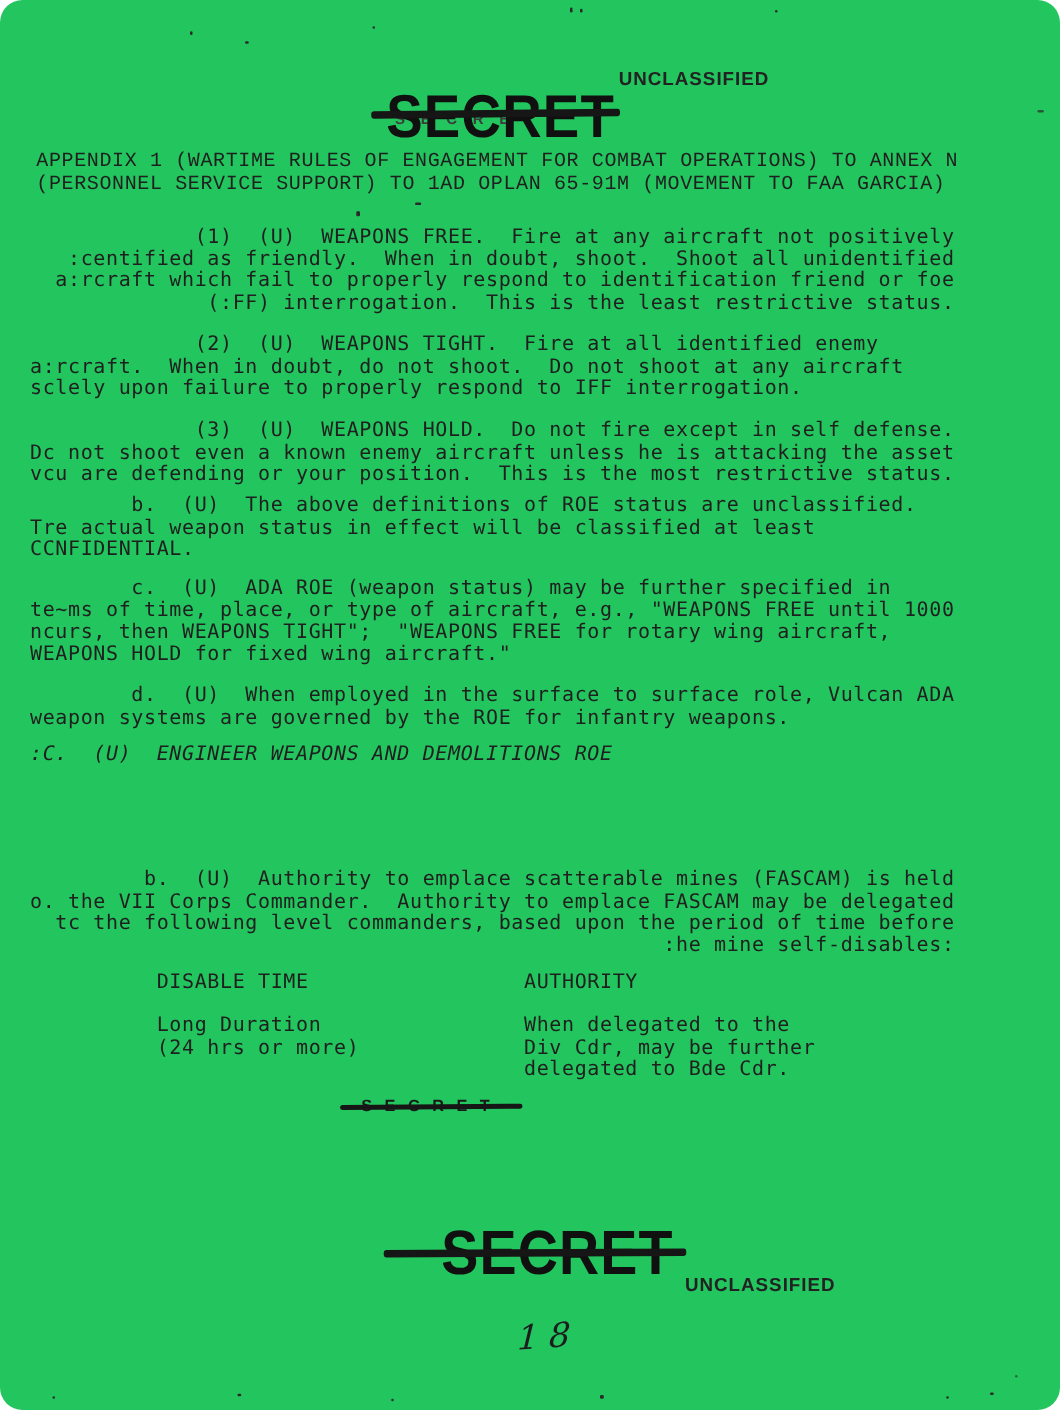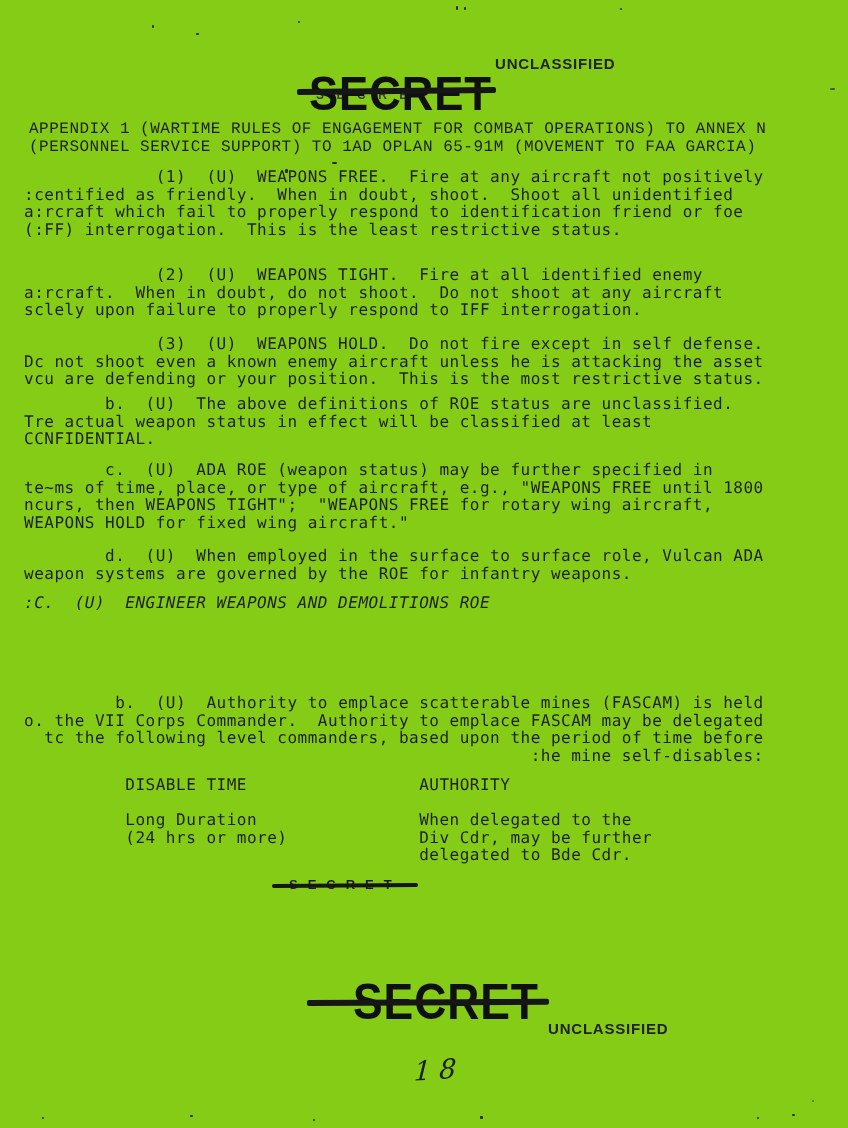--- a/index.html
+++ b/index.html
@@ -1,21 +1,21 @@
 <!DOCTYPE html>
 <html><head>
 <meta charset="utf-8">
 <style>
   html,body{margin:0;padding:0;}
   body{
     width:848px;height:1128px;position:relative;background:#ffffff;
     font-family:"DejaVu Sans Mono","Liberation Mono",monospace;
     overflow:hidden;
   }
-  .page{position:absolute;inset:0;background:#84cc16;}
+  .page{position:absolute;inset:0;background:#22c55e;border-radius:18px;}
 
   
   .mono{
     position:absolute;left:24px;margin:0;
     font-family:"DejaVu Sans Mono","Liberation Mono",monospace;
     font-size:16px;line-height:17.5px;letter-spacing:0.5px;
     color:#1f1f1f;white-space:pre;
     text-rendering:geometricPrecision;
   }
   .header-block{left:29px;}
@@ -67,39 +67,39 @@
 
   <div class="ghost-secret sans">SECRET</div>
 
   <div class="stamp-big sans stamp-top-text">SECRET</div>
 
   <div class="strike strike-top"></div>
 
   <pre class="mono header-block" style="top:121px;font-family:Liberation Mono, monospace;">APPENDIX 1 (WARTIME RULES OF ENGAGEMENT FOR COMBAT OPERATIONS) TO ANNEX N
 (PERSONNEL SERVICE SUPPORT) TO 1AD OPLAN 65-91M (MOVEMENT TO FAA GARCIA)</pre>
 
-  <pre class="mono" style="top:168px;">             (1)  (U)  WEAPONS FREE.  Fire at any aircraft not positively
+  <pre class="mono" style="top:180px;text-align:right;">             (1)  (U)  WEAPONS FREE.  Fire at any aircraft not positively
 :centified as friendly.  When in doubt, shoot.  Shoot all unidentified
 a:rcraft which fail to properly respond to identification friend or foe
 (:FF) interrogation.  This is the least restrictive status.</pre>
 
   <pre class="mono" style="top:266px;">             (2)  (U)  WEAPONS TIGHT.  Fire at all identified enemy
 a:rcraft.  When in doubt, do not shoot.  Do not shoot at any aircraft
 sclely upon failure to properly respond to IFF interrogation.</pre>
 
   <pre class="mono" style="top:335px;">             (3)  (U)  WEAPONS HOLD.  Do not fire except in self defense.
 Dc not shoot even a known enemy aircraft unless he is attacking the asset
 vcu are defending or your position.  This is the most restrictive status.</pre>
 
   <pre class="mono" style="top:395px;">        b.  (U)  The above definitions of ROE status are unclassified.
 Tre actual weapon status in effect will be classified at least
 CCNFIDENTIAL.</pre>
 
   <pre class="mono" style="top:461px;">        c.  (U)  ADA ROE (weapon status) may be further specified in
-te~ms of time, place, or type of aircraft, e.g., "WEAPONS FREE until 1800
+te~ms of time, place, or type of aircraft, e.g., "WEAPONS FREE until 1000
 ncurs, then WEAPONS TIGHT";  "WEAPONS FREE for rotary wing aircraft,
 WEAPONS HOLD for fixed wing aircraft."</pre>
 
   <pre class="mono" style="top:547px;">        d.  (U)  When employed in the surface to surface role, Vulcan ADA
 weapon systems are governed by the ROE for infantry weapons.</pre>
 
   <pre class="mono" style="top:594px;font-style:italic;">:C.  (U)  ENGINEER WEAPONS AND DEMOLITIONS ROE</pre>
 
 
   <pre class="mono" style="top:694px;text-align:right;">        b.  (U)  Authority to emplace scatterable mines (FASCAM) is held

